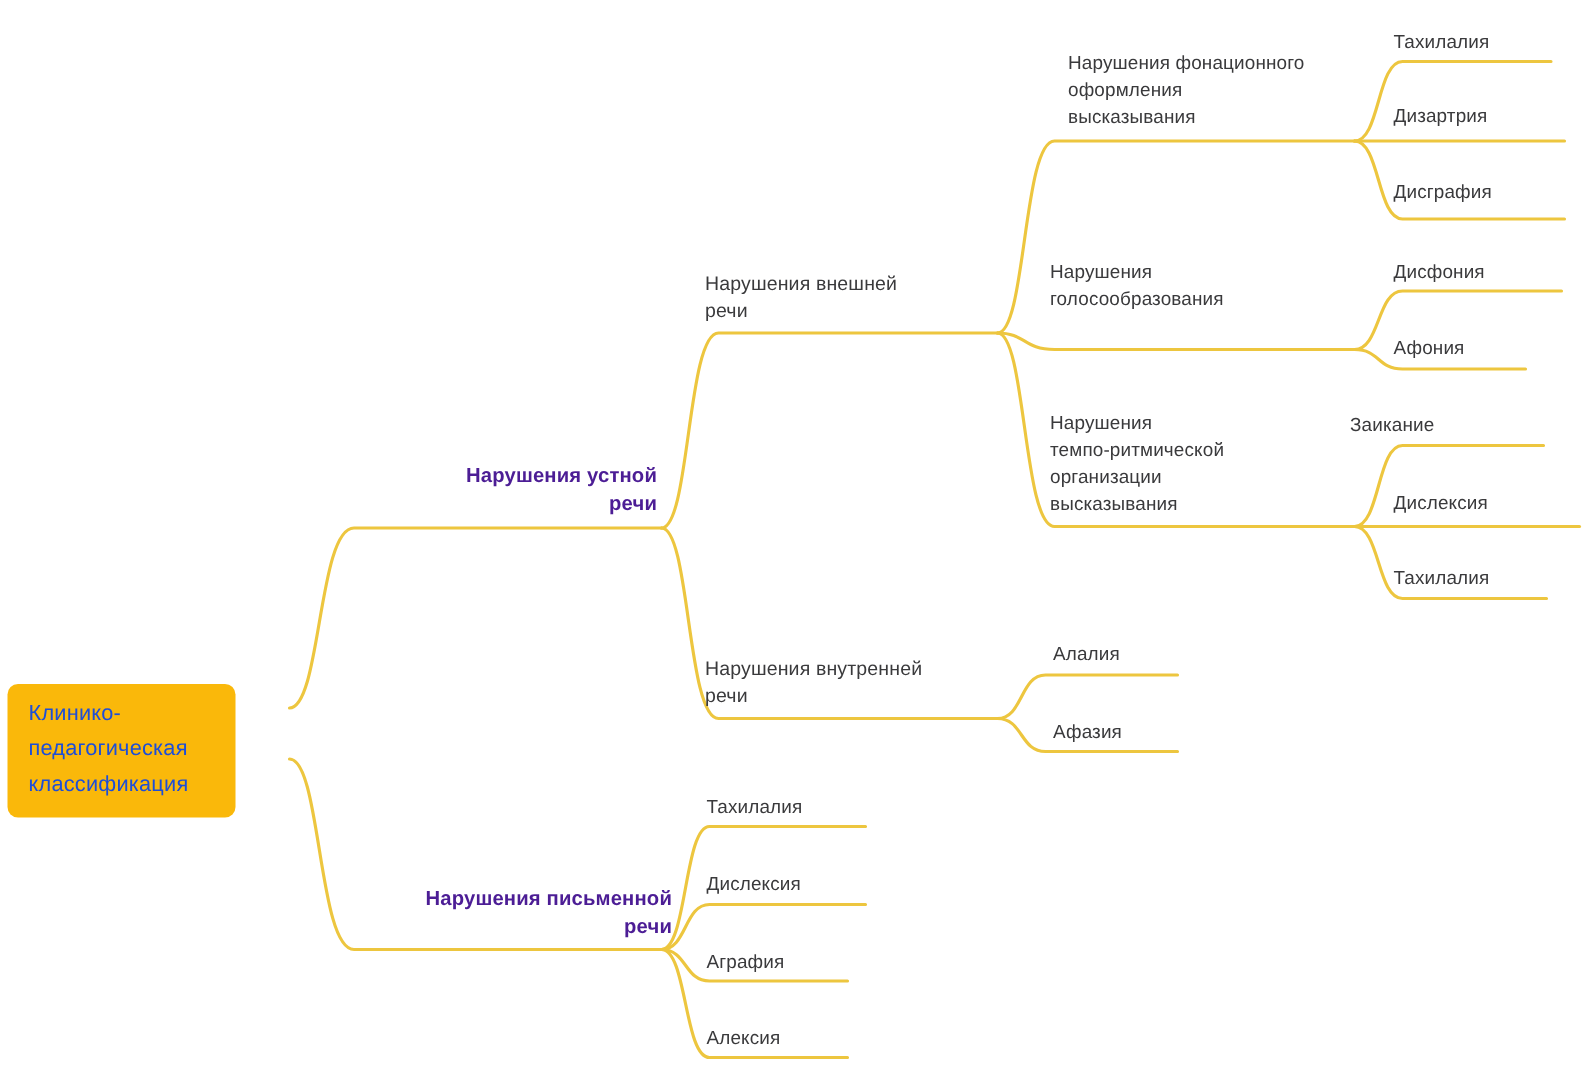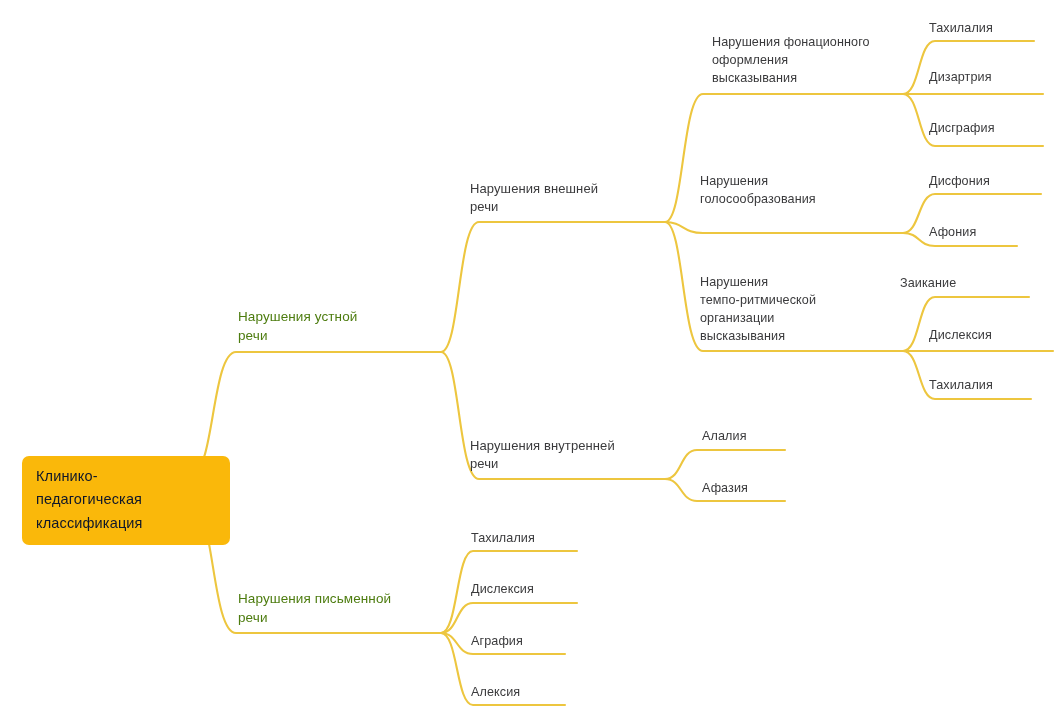--- a/index.html
+++ b/index.html
@@ -33,21 +33,21 @@
     position: absolute;
     background: #FAB80A;
     border-radius: 7px;
     color: #ffffff;
     font-size: 14.5px;
     line-height: 1.62;
     padding: 9px 14px 10px 14px;
     white-space: pre-line;
     letter-spacing: .15px;
   }
-  .lvl2 { font-size: 13.5px; font-weight: normal; color: #4d7c0f; }
+  .lvl2 { font-size: 13.5px; font-weight: bold; color: #4c1d95; text-align: right; }
   .lvl3 { font-size: 13px; font-weight: normal; }
   .lvl4 { font-size: 12.6px; font-weight: normal; }
   .leaf { font-size: 12.6px; font-weight: normal; }
 </style>
 </head>
 <body>
 
 <div id="canvas">
 
   <svg id="edges" viewBox="0 0 1064 728" xmlns="http://www.w3.org/2000/svg" fill="none">
@@ -77,21 +77,21 @@
       <path d="M665,479 C682,479 680,450 697,450 L785,450"></path>
       <path d="M665,479 C682,479 680,501 697,501 L785,501"></path>
 
       <path d="M441,633 C458,633 456,551 473,551 L577,551"></path>
       <path d="M441,633 C458,633 456,603 473,603 L577,603"></path>
       <path d="M441,633 C458,633 456,654 473,654 L565,654"></path>
       <path d="M441,633 C458,633 456,705 473,705 L565,705"></path>
     </g>
   </svg>
 
-  <div class="root-node" style="left: 22px; top: 456px; width: 208px; background: rgb(250, 184, 10); color: #0f172a;">Клинико-
+  <div class="root-node" style="left: 5px; top: 456px; width: 152px; background: rgb(250, 184, 10); color: #1d4ed8;">Клинико-
 педагогическая
 классификация</div>
 
   <div class="node-label lvl2" style="left:238px; top:307px; width:200px;">Нарушения устной
 речи</div>
 
   <div class="node-label lvl2" style="left:238px; top:589px; width:210px;">Нарушения письменной
 речи</div>
 
   <div class="node-label lvl3" style="left:470px; top:180px; width:195px;">Нарушения внешней

